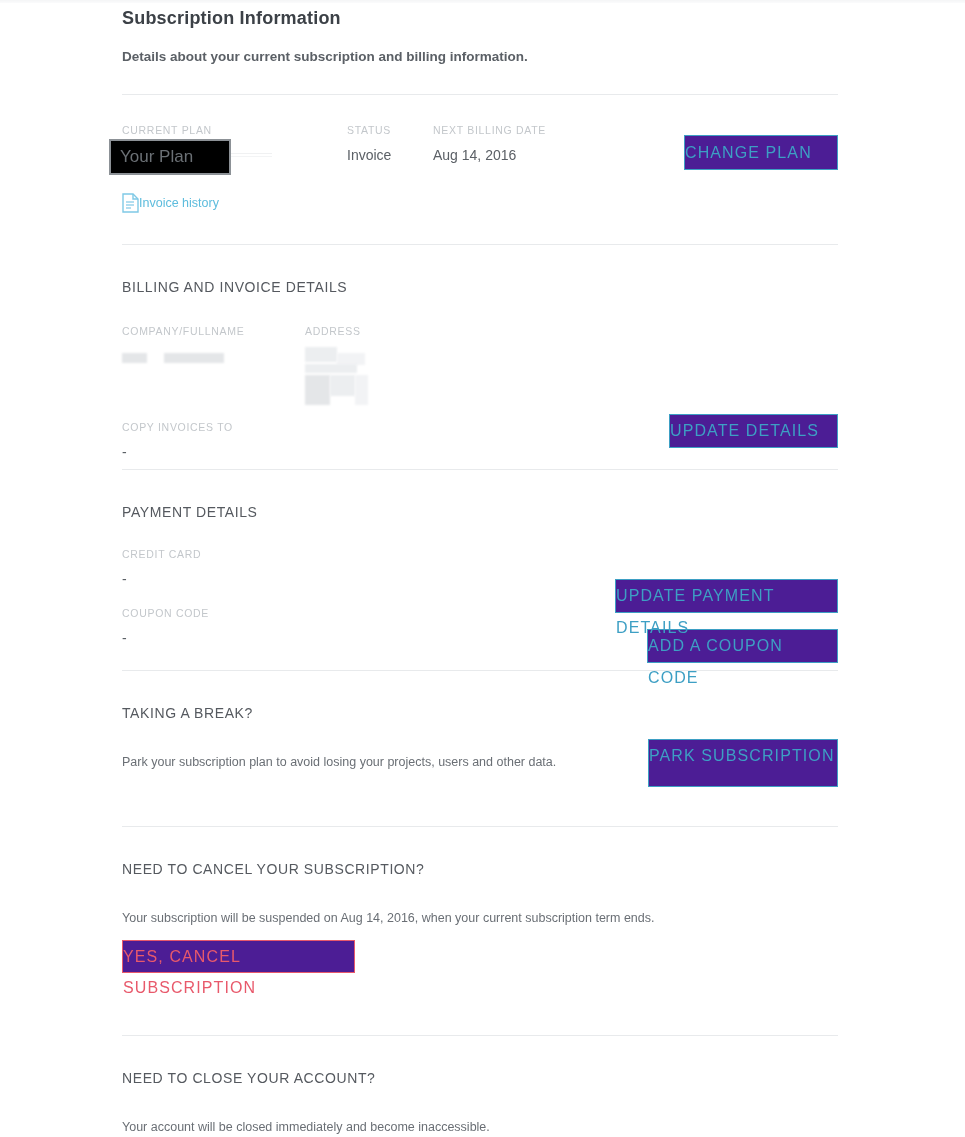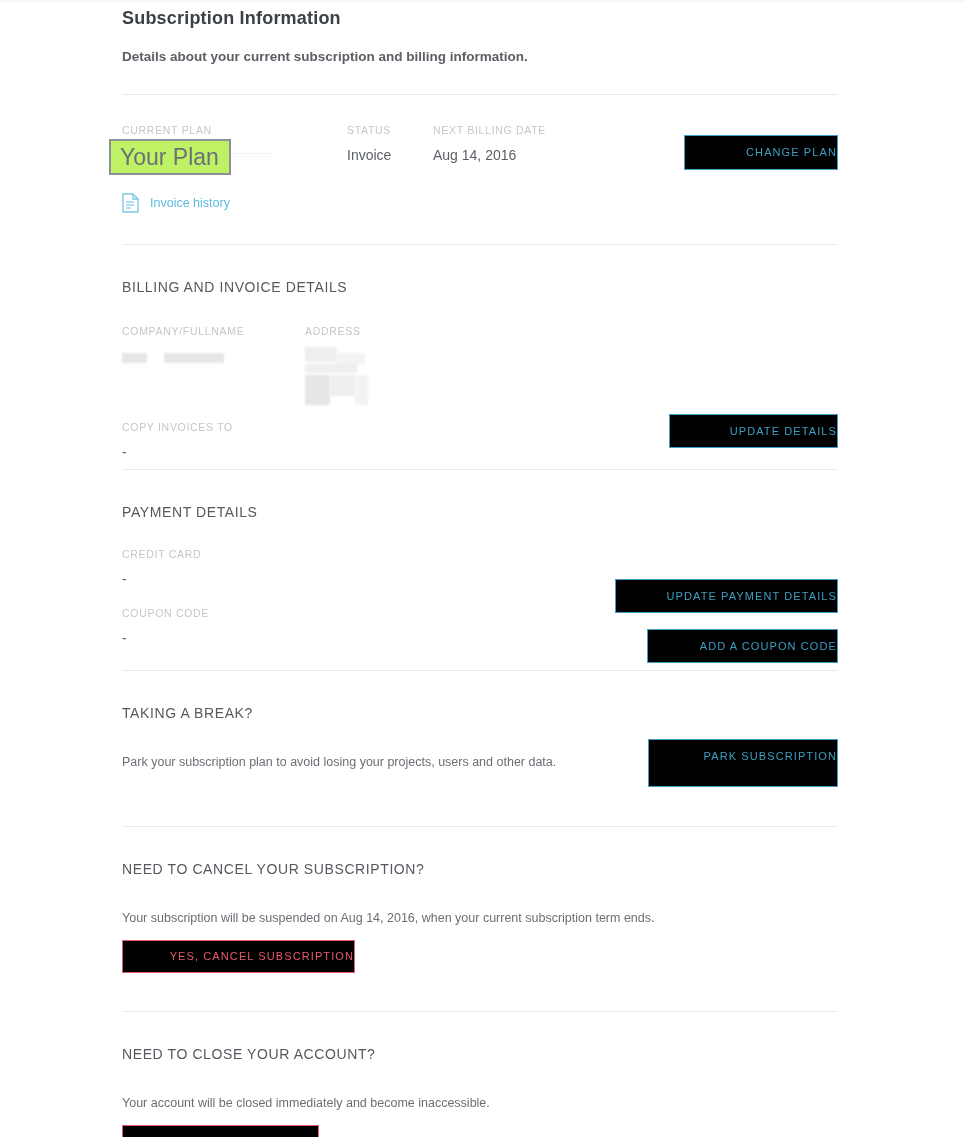--- a/index.html
+++ b/index.html
@@ -91,37 +91,37 @@
        rgba(255,255,255,0) 62%);
   }
 
   
   .plan-annotation {
     position: absolute;
     left: -13px;
     top: 15px;
     width: 100px;
     padding: 5px 9px;
-    background: #bef264;
+    background: #000000;
     border: 2px solid #8c9196;
-    font-size: 23px;
+    font-size: 17px;
     color: #6b7075;
     line-height: 22px;
     white-space: nowrap;
   }
 
   .btn {
     display: inline-block;
     box-sizing: border-box;
-    background: #000000;
+    background: #4c1d95;
     border: 1px solid #3d9fc4;
     color: #3d9fc4;
-    font-size: 11px;
+    font-size: 16px;
     letter-spacing: 1.1px;
-    text-align: right;
+    text-align: left;
     text-transform: uppercase;
     cursor: pointer;
     font-family: "Liberation Sans", sans-serif;
   }
   .btn-danger {
     border-color: #e8596b;
     color: #e8596b;
   }
 
   .btn-change-plan {
@@ -130,21 +130,20 @@
     top: 11px;
     width: 154px;
     height: 35px;
     line-height: 33px;
   }
 
   
   .invoice-link {
     display: flex;
     align-items: center;
-    gap: 11px;
     margin-top: 9px;
     width: 150px;
     cursor: pointer;
   }
   .invoice-link .label {
     color: #5dbcdd;
     font-size: 12.5px;
     line-height: 16px;
   }
 

